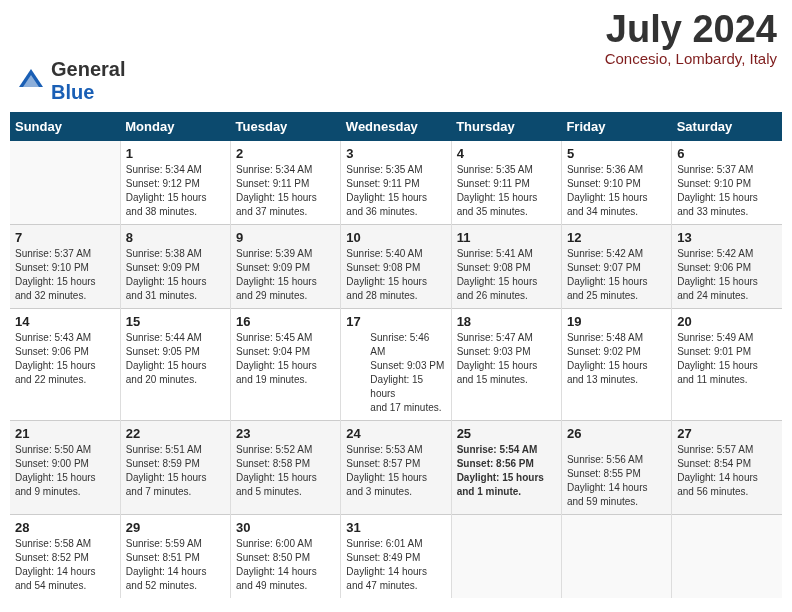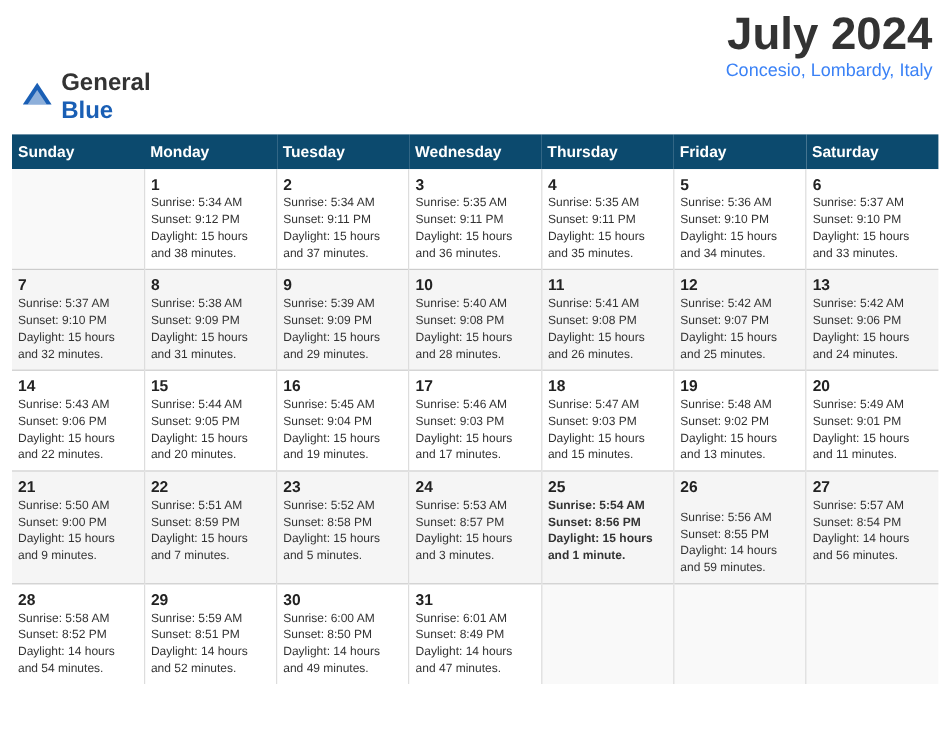--- a/index.html
+++ b/index.html
@@ -21,21 +21,21 @@
       text-align: right;
     }
     .month-title {
       font-size: 38px;
       font-weight: bold;
       color: #333;
       line-height: 1;
     }
     .location {
       font-size: 15px;
-      color: #3b82f6;
+      color: #7f1d1d;
       margin-top: 2px;
     }
     table {
       width: 100%;
       border-collapse: collapse;
       font-size: 11px;
     }
     thead tr th {
       background-color: #0c4a6e;
       color: #fff;
@@ -244,21 +244,21 @@
         </td>
         <td>
           <div class="day-number">16</div>
           <div class="day-info" style="white-space: pre-line;">Sunrise: 5:45 AM
 Sunset: 9:04 PM
 Daylight: 15 hours
 and 19 minutes.</div>
         </td>
         <td>
           <div class="day-number">17</div>
-          <div class="day-info" style="white-space: pre-line;">Sunrise: 5:46 AM
+          <div class="day-info" style="white-space: pre-line; margin-left: 24px;">Sunrise: 5:46 AM
 Sunset: 9:03 PM
 Daylight: 15 hours
 and 17 minutes.</div>
         </td>
         <td>
           <div class="day-number">18</div>
           <div class="day-info" style="white-space: pre-line;">Sunrise: 5:47 AM
 Sunset: 9:03 PM
 Daylight: 15 hours
 and 15 minutes.</div>

